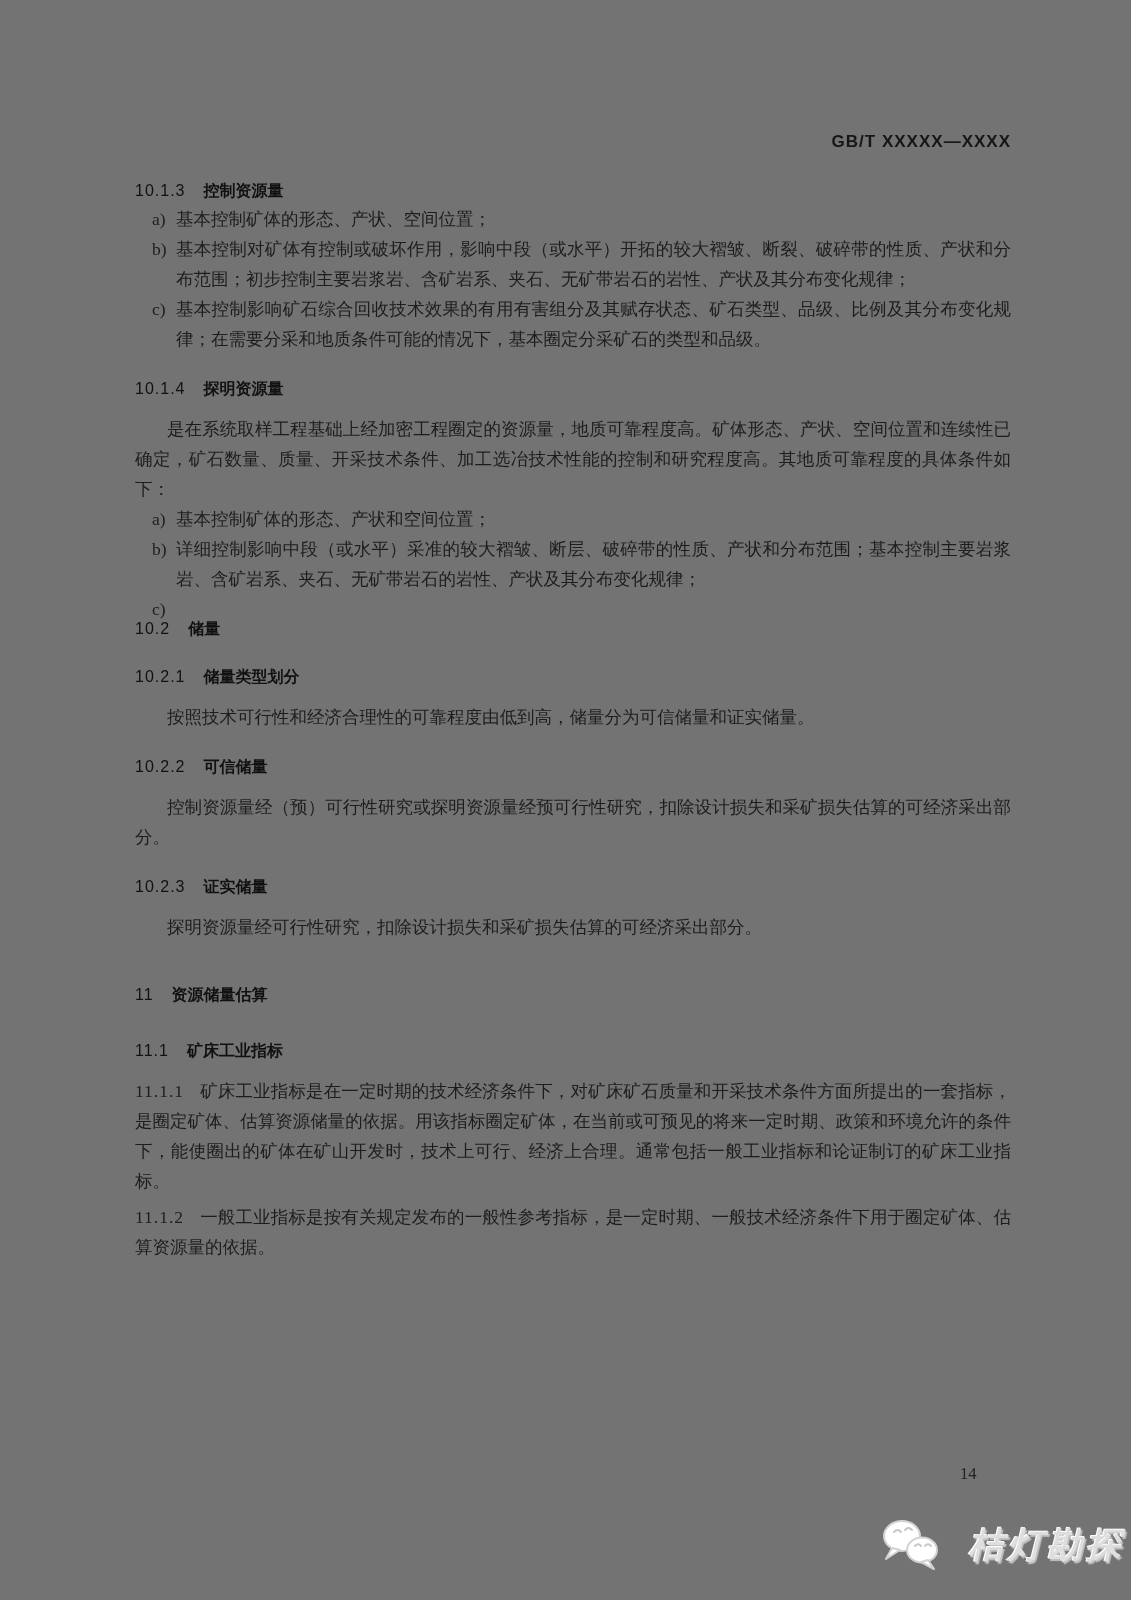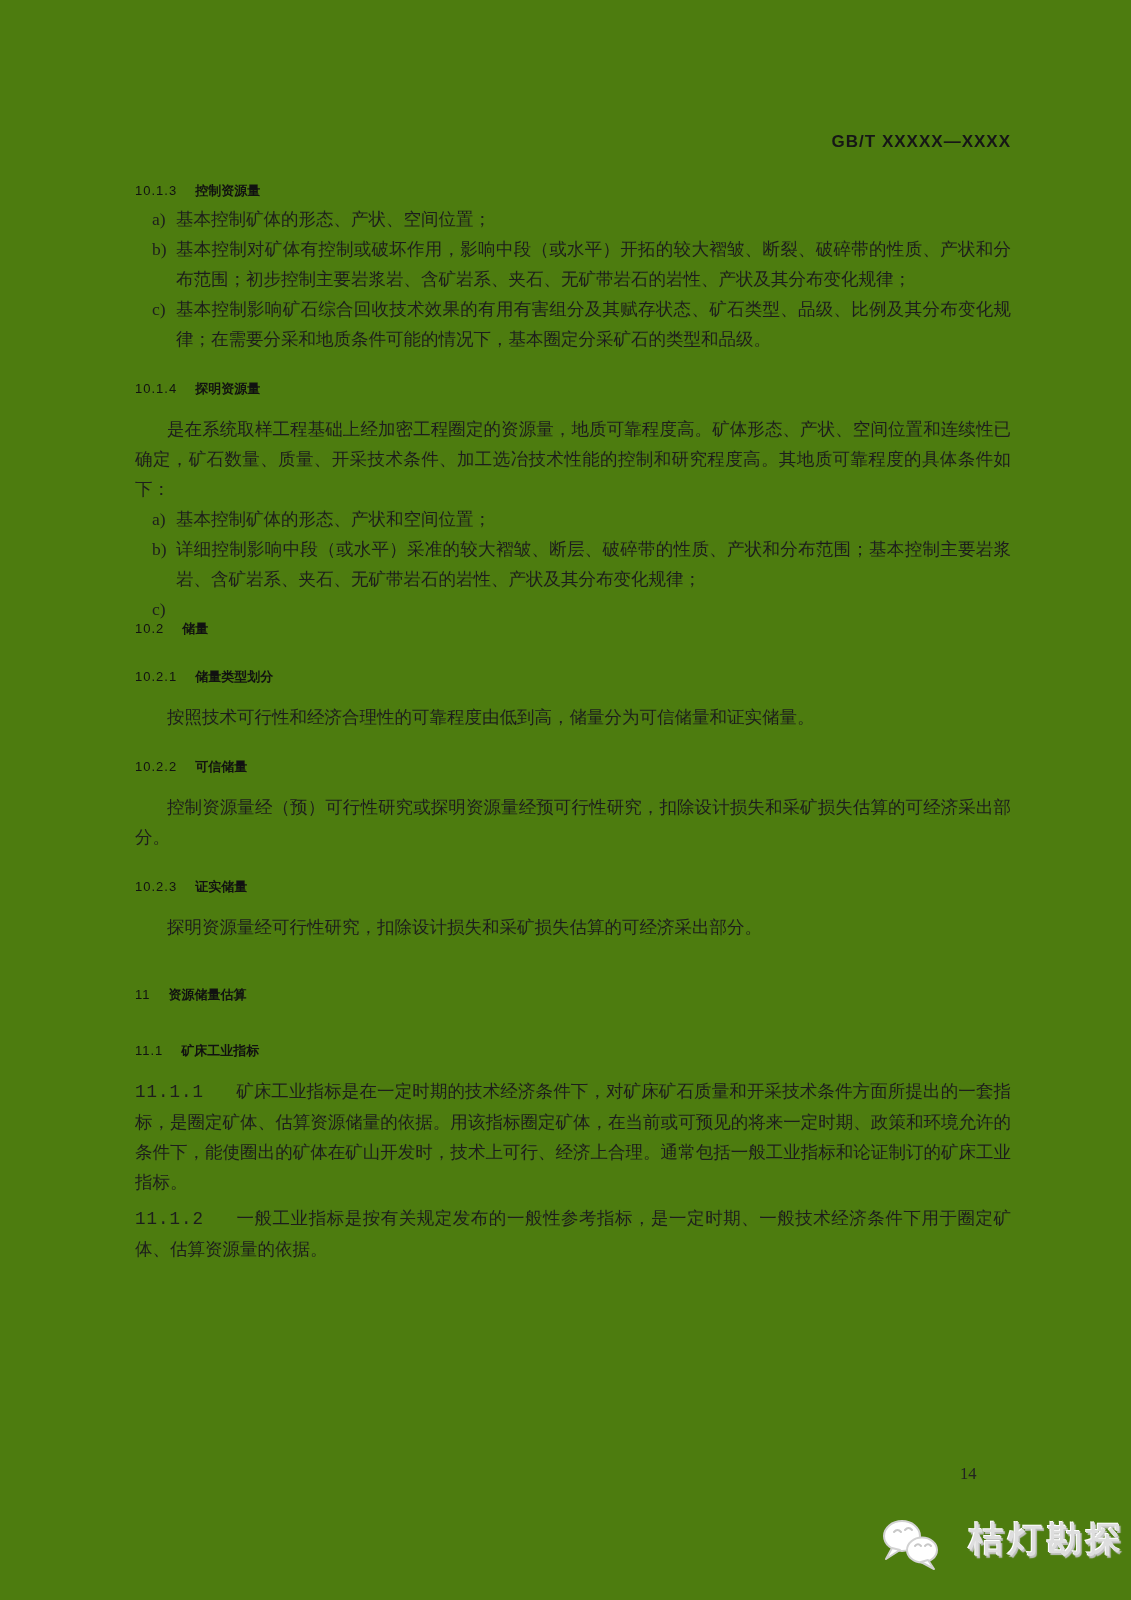--- a/index.html
+++ b/index.html
@@ -1,20 +1,20 @@
 <!DOCTYPE html>
 <html><head>
 <meta charset="utf-8">
 <style>
   * { margin:0; padding:0; box-sizing:border-box; }
   html,body { background:#ffffff; }
   .page {
     position:relative;
     width:1131px; height:1600px;
-    background:#4d7c0f;
+    background:#737373;
     color:#1d1d1d;
     overflow:hidden;
     font-family:"Liberation Serif","DejaVu Serif",serif;
   }
   .content { padding:132px 120px 0 135px; }
 
   .header-line {
     text-align:right;
     line-height:20px;
     font-family:"Liberation Sans","DejaVu Sans",sans-serif;
@@ -27,43 +27,43 @@
     font-family:"Liberation Sans","DejaVu Sans",sans-serif;
     font-weight:500;
     margin-right:18px;
     letter-spacing:1px;
   }
   .h-title {
     font-family:"Liberation Sans","DejaVu Sans",sans-serif;
     font-weight:700;
   }
   .heading {
-    font-size:13px;
+    font-size:16px;
     line-height:26px;
     margin-top:22px;
     color:#111;
   }
   .heading.first { margin-top:26px; }
   .heading.chapter { margin-top:40px; }
   .heading.sub-chapter { margin-top:30px; }
 
   p.body {
     font-size:17.5px;
     line-height:30px;
     margin-top:12px;
     text-align:justify;
     text-indent:32px;
     color:#1d1d1d;
   }
   p.body.numbered { text-indent:0; }
   p.body.tight { margin-top:6px; }
   .p-num {
-    font-family:Liberation Mono, monospace;
+    font-family:Liberation Serif, serif;
     font-weight:500;
-    margin-right:32px;
+    margin-right:16px;
     letter-spacing:1px;
   }
 
   .list { margin-top:0; }
   .li {
     position:relative;
     padding-left:41px;
     font-size:17.5px;
     line-height:30px;
     text-align:justify;
@@ -78,21 +78,21 @@
     position:absolute;
     left:960px; top:1464px;
     width:40px; text-align:left;
     font-size:16.5px;
     color:#222;
   }
 
   .watermark {
     position:absolute;
     right:6px; top:1516px;
-    display:flex; gap:24px;
+    display:flex; align-items:center; gap:24px;font-style:italic;
   }
   .watermark-text {
     font-family:"Liberation Sans","DejaVu Sans",sans-serif;
     font-size:35px; font-weight:700;
     letter-spacing:4px;
     color:#dedede;
     text-shadow:-1px -1px 0 #ffffff, 1.5px 1.5px 1px #c2c2c2;
     user-select:none;
   }
   .watermark-icon-wrap { width:66px; height:58px; }

